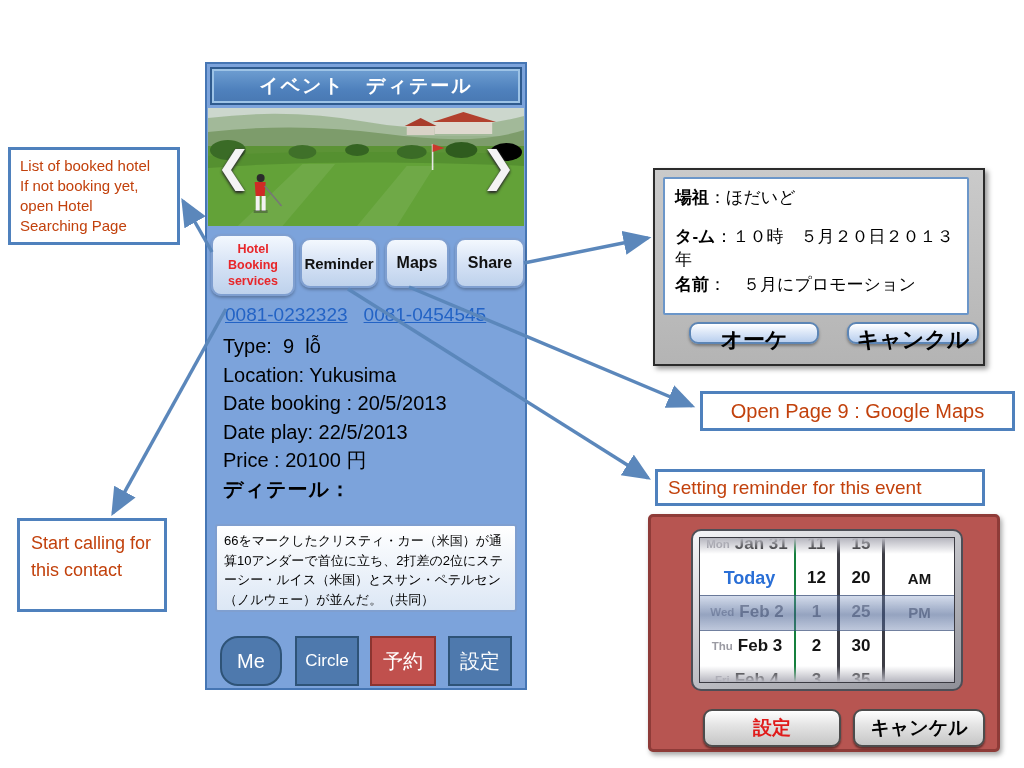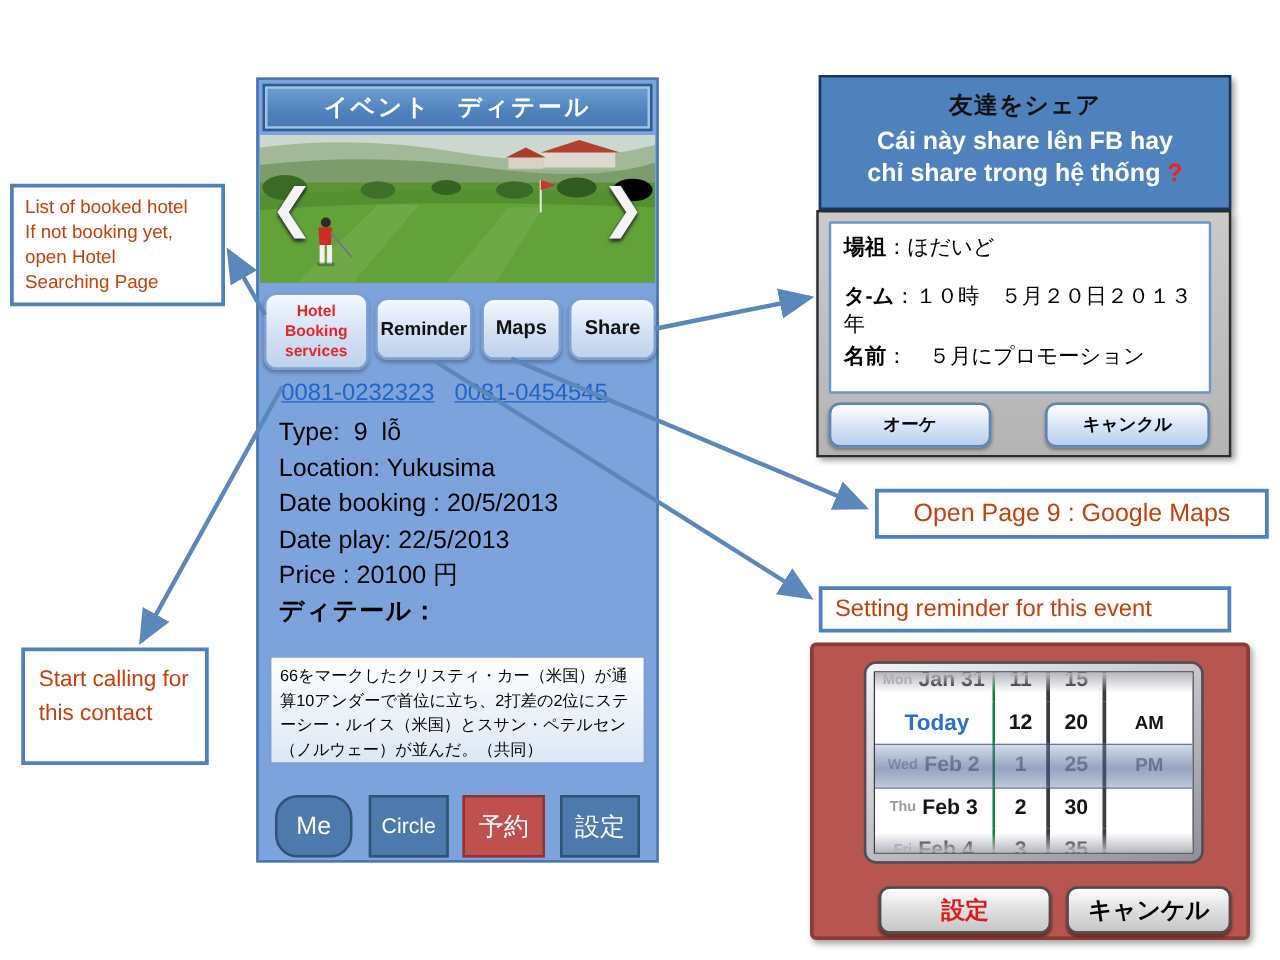--- a/index.html
+++ b/index.html
@@ -76,25 +76,25 @@
   .dialog{position:absolute;left:653px;top:168px;width:332px;height:198px;
         background:linear-gradient(#cacaca,#b4b4b4);border:2px solid #2b2b2b;
         box-shadow:3px 3px 5px rgba(0,0,0,.4);box-sizing:border-box;z-index:20;padding-left:21px;}
   .dialog-body{position:absolute;left:8px;top:7px;width:306px;height:138px;background:#fff;
         border:2px solid #6b96c9;border-radius:2px;padding:8px 10px;box-sizing:border-box;
         font-size:17px;color:#000;overflow:visible;line-height:1.32;}
   .frow{margin:0;}
   .frow b{font-weight:bold;}
   .frow.gap{margin-top:17px;}
   .frow.gap2{margin-top:3px;}
-  .glossy{position:absolute;height:36px;background:linear-gradient(#ffffff,#dde8f8 45%,#b9cfee);
-        border:2px solid #5c85b5;border-radius:9px;font-family:inherit;font-size:14px;font-weight:bold;
-        color:#000;cursor:pointer;box-shadow:0 2px 3px rgba(0,0,0,.35),inset 0 1px 0 #fff;}
+  .glossy{position:absolute;height:22px;background:linear-gradient(#ffffff,#dde8f8 45%,#b9cfee);
+        border:2px solid #5c85b5;border-radius:9px;font-family:inherit;font-size:22px;font-weight:bold;
+        color:#000;cursor:pointer;box-shadow:0 2px 3px rgba(0,0,0,.35),inset 0 1px 0 #fff;margin-left:26px;}
   .glossy.ok{left:8px;top:152px;width:130px;}
-  .glossy.cancel{right:15px;top:152px;width:132px;}
+  .glossy.cancel{right:4px;top:152px;width:132px;}
 
   
   .picker-panel{position:absolute;left:648px;top:514px;width:352px;height:238px;background:#b75551;
         border:3px solid #8e3b38;border-radius:5px;box-shadow:2px 3px 5px rgba(0,0,0,.35);
         box-sizing:border-box;z-index:20;}
   .picker{position:absolute;left:40px;top:12px;width:272px;height:162px;
         background:linear-gradient(155deg,#f4f4f7,#8f9098);border:2px solid #4d4e56;border-radius:10px;
         padding:6px;box-sizing:border-box;cursor:grab;}
   .wheel{position:relative;width:100%;height:100%;background:#fff;overflow:hidden;border:1px solid #3a3a42;box-sizing:border-box;}
   .wheel-rows{position:absolute;left:0;right:0;top:-11px;}
@@ -209,28 +209,20 @@
     <button class="navbtn reserve">予約</button>
     <button class="navbtn settings">設定</button>
   </div>
 
   <div class="callout booked">List of booked hotel
 If not booking yet,
 open Hotel
 Searching Page</div>
   <div class="callout calling">Start calling for this contact</div>
 
-  <div class="share-callout">
-    <div class="sc-title">友達をシェア</div>
-    <div class="sc-line">Cái này share lên FB hay</div>
-    <div class="sc-line">
-      <span>chỉ share trong hệ thống</span>
-      <span class="sc-q">?</span>
-    </div>
-  </div>
 
   <div class="dialog">
     <div class="dialog-body">
       <p class="frow"><b>場祖</b><span>：ほだいど</span></p>
       <p class="frow gap"><b>タ-ム</b><span>：１０時　５月２０日２０１３年</span></p>
       <p class="frow gap2"><b>名前</b><span>：　５月にプロモーション</span></p>
     </div>
     <button class="glossy ok">オーケ</button>
     <button class="glossy cancel">キャンクル</button>
   </div>

